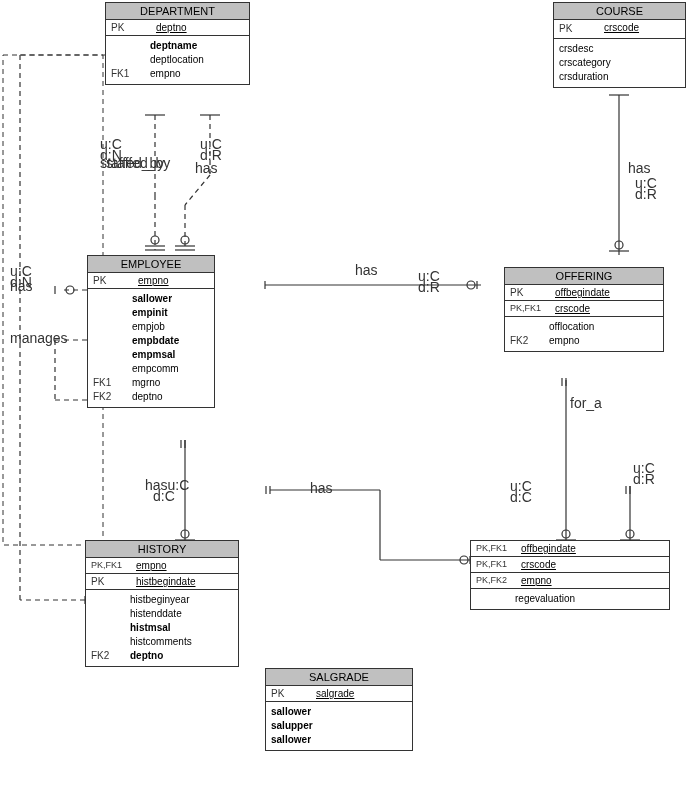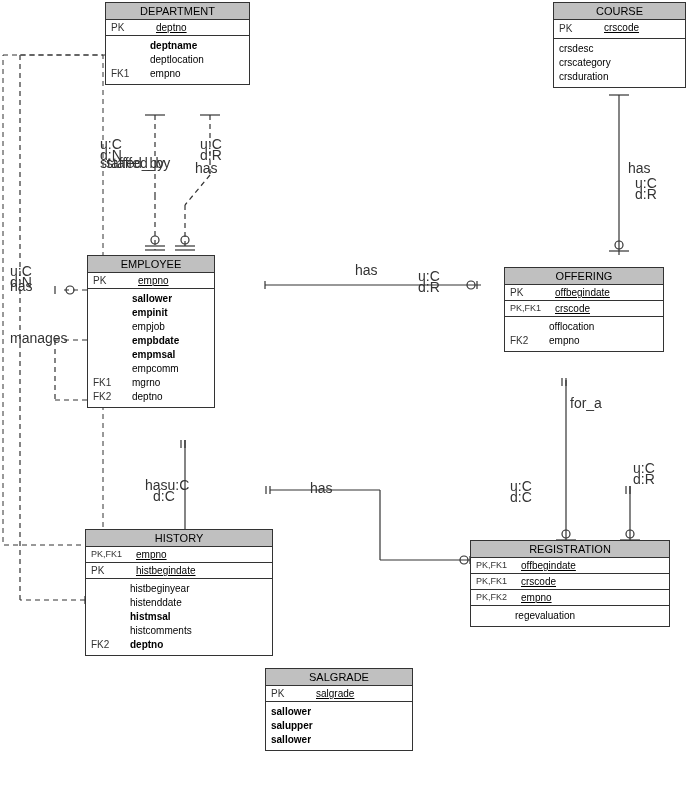--- a/index.html
+++ b/index.html
@@ -308,21 +308,21 @@
           <span class="pk-label" style="min-width:35px;"></span>
           <span class="field-name">offlocation</span>
         </div>
       <div class="field-row">
           <span class="pk-label" style="min-width:35px;">FK2</span>
           <span class="field-name">empno</span>
         </div>
     </div>
   </div>
 
-  <div class="entity-box" style="left:85px; top:529px; width:188px;">
+  <div class="entity-box" style="left:85px; top:540px; width:154px;">
     <div class="entity-header">HISTORY</div>
     <div class="entity-section">
       <span class="pk-label" style="font-size:9px;">PK,FK1</span>
       <span class="field-name field-underline">empno</span>
     </div>
     <div class="entity-section">
       <span class="pk-label">PK</span>
       <span class="field-name field-underline">histbegindate</span>
     </div>
     <div class="entity-section-body field-list">
@@ -343,21 +343,20 @@
           <span class="field-name">histcomments</span>
         </div>
       <div class="field-row">
           <span class="pk-label" style="min-width:35px;">FK2</span>
           <span class="field-name field-bold">deptno</span>
         </div>
     </div>
   </div>
 
   <div class="entity-box" style="left:470px; top:540px; width:200px;">
-    <div class="entity-header">REGISTRATION</div>
     <div class="entity-section">
       <span class="pk-label" style="font-size:9px;">PK,FK1</span>
       <span class="field-name field-underline">offbegindate</span>
     </div>
     <div class="entity-section">
       <span class="pk-label" style="font-size:9px;">PK,FK1</span>
       <span class="field-name field-underline">crscode</span>
     </div>
     <div class="entity-section">
       <span class="pk-label" style="font-size:9px;">PK,FK2</span>

